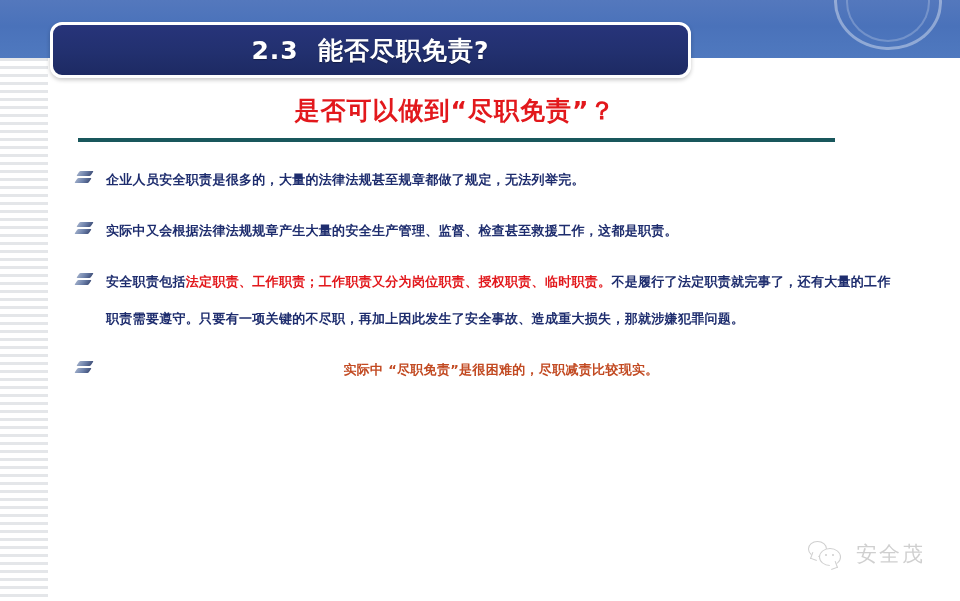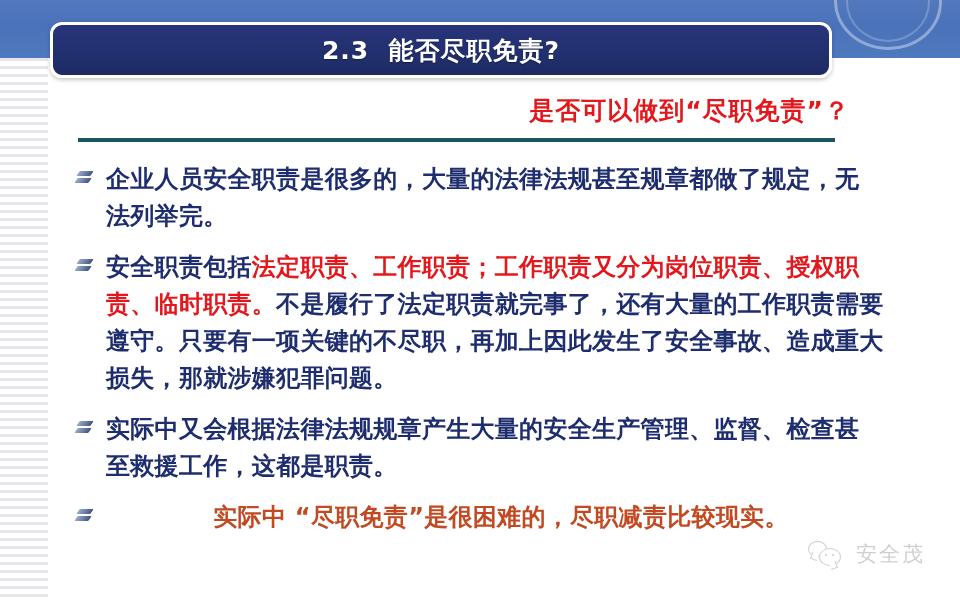--- a/index.html
+++ b/index.html
@@ -66,21 +66,21 @@
       #ffffff 3px,
       #ffffff 8px
     );
   }
 
   
   .title-bar {
     position: absolute;
     left: 50px;
     top: 22px;
-    width: 782px;
+    width: 641px;
     height: 56px;
     background: linear-gradient(180deg, #27347a 0%, #22306f 55%, #1d2a63 100%);
     border: 3px solid #ffffff;
     border-radius: 12px;
     box-sizing: border-box;
     box-shadow: 0 2px 4px rgba(0,0,0,0.22);
     display: flex;
     align-items: center;
     justify-content: center;
   }
@@ -92,21 +92,21 @@
     white-space: pre;
     text-shadow: 0 1px 1px rgba(0,0,0,0.35);
   }
 
   
   .subtitle {
     position: absolute;
     left: 60px;
     top: 94px;
     width: 790px;
-    text-align: right;
+    text-align: center;
     color: #e2181c;
     font-size: 25px;
     font-weight: bold;
     letter-spacing: 1px;
     white-space: pre;
   }
 
   
   .rule {
     position: absolute;
@@ -142,21 +142,21 @@
     width: 14px;
     height: 5px;
     background: linear-gradient(90deg, #9aa9c6 0%, #6e82ab 50%, #42527c 100%);
     transform: skewX(-34deg);
     border-radius: 1px;
   }
   .bullet-marker i.a { left: 2px; top: 1px; }
   .bullet-marker i.b { left: 0px; top: 8px; }
 
   .bullet-text {
-    font-size: 24px;
+    font-size: 13px;
     font-weight: bold;
     line-height: 37px;
     color: #1e2d6e;
     letter-spacing: 0.3px;
   }
   .seg-blue   { color: #1e2d6e; }
   .seg-red    { color: #e2181c; }
   .seg-orange { color: #c24a22; }
 
   .bullet-row.b1 .bullet-text { width: 770px; }
@@ -268,37 +268,37 @@
     <div class="bullet-row b1">
       <span class="bullet-marker">
         <i class="a"></i>
           <i class="b"></i>
       </span>
       <div class="bullet-text">
         <span class="seg-blue">企业人员安全职责是很多的，大量的法律法规甚至规章都做了规定，无法列举完。</span>
       </div>
     </div>
 
+    <div class="bullet-row b2">
+      <span class="bullet-marker">
+        <i class="a"></i>
+          <i class="b"></i>
+      </span>
+      <div class="bullet-text">
+        <span class="seg-blue">实际中又会根据法律法规规章产生大量的安全生产管理、监督、检查甚至救援工作，这都是职责。</span>
+      </div>
+    </div>
+
     <div class="bullet-row b3">
       <span class="bullet-marker">
         <i class="a"></i>
           <i class="b"></i>
       </span>
       <div class="bullet-text">
         <span class="seg-blue">安全职责包括</span><span class="seg-red">法定职责、工作职责；工作职责又分为岗位职责、授权职责、临时职责。</span><span class="seg-blue">不是履行了法定职责就完事了，还有大量的工作职责需要遵守。只要有一项关键的不尽职，再加上因此发生了安全事故、造成重大损失，那就涉嫌犯罪问题。</span>
-      </div>
-    </div>
-
-    <div class="bullet-row b2">
-      <span class="bullet-marker">
-        <i class="a"></i>
-          <i class="b"></i>
-      </span>
-      <div class="bullet-text">
-        <span class="seg-blue">实际中又会根据法律法规规章产生大量的安全生产管理、监督、检查甚至救援工作，这都是职责。</span>
       </div>
     </div>
 
     <div class="bullet-row b4">
       <span class="bullet-marker">
         <i class="a"></i>
           <i class="b"></i>
       </span>
       <div class="bullet-text">
         <span class="seg-orange">实际中  “尽职免责”是很困难的，尽职减责比较现实。</span>

